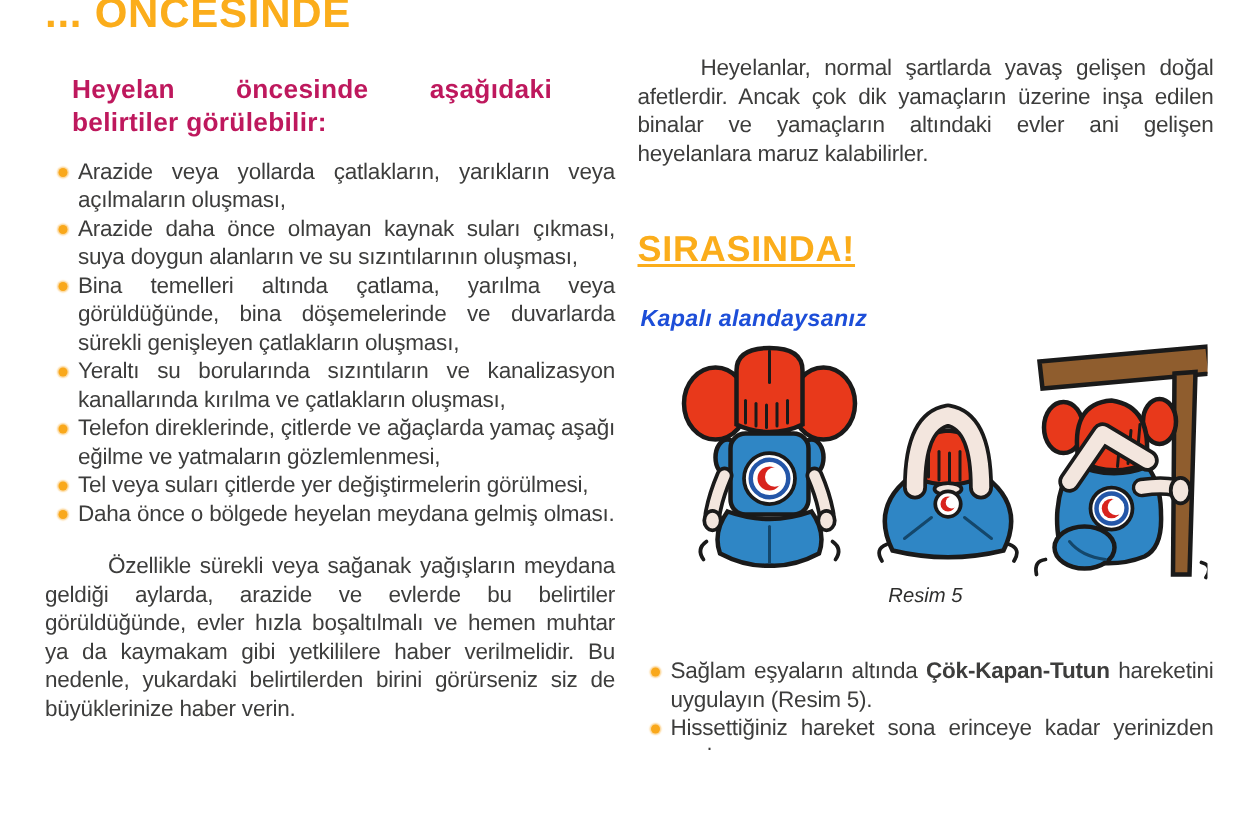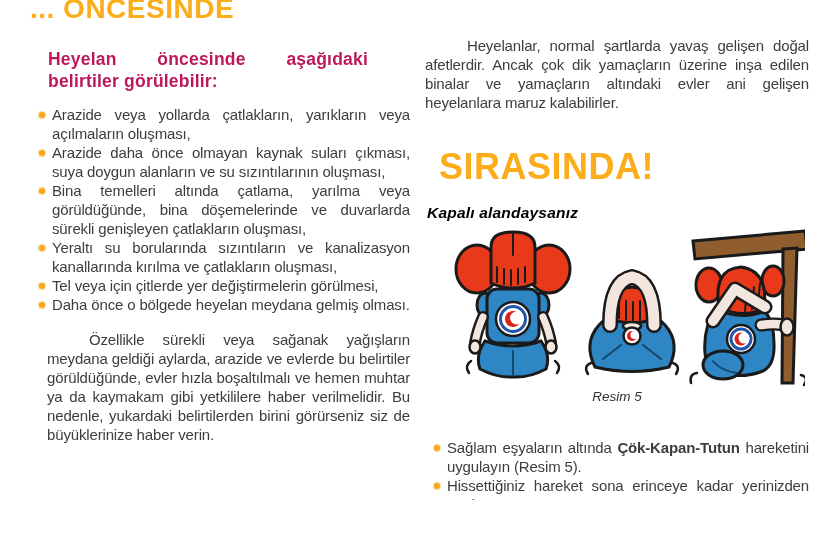--- a/index.html
+++ b/index.html
@@ -19,29 +19,29 @@
     margin:24px 0 0 18px;width:320px;font-size:17.5px;line-height:22px;
     font-weight:700;color:#be185d;text-align:justify;letter-spacing:.2px;
   }
   .body-text{font-size:15px;line-height:19px;letter-spacing:-0.15px;text-align:justify;}
   ul.bullets{list-style:none;margin:13px 0 0 6px;padding:0;}
   ul.bullets li{position:relative;padding-left:16px;margin:0;}
   .dot{
     position:absolute;left:3px;top:7px;width:6px;height:6px;border-radius:50%;
     background:#f9a81b;box-shadow:0 0 1px 1px #fcd79a;
   }
-  .closing{margin:16px 0 0 17px;text-indent:42px;}
+  .closing{margin:16px 0 0 0;text-indent:42px;}
   .intro{margin:36px 0 0 0;text-indent:42px;}
   .section-title{
-    margin:40px 0 0 14px;font-size:36px;line-height:30px;font-weight:700;
-    color:#fbad1b;letter-spacing:.5px;
+    margin:40px 0 0 0;font-size:24px;line-height:30px;font-weight:700;
+    color:#fbad1b;letter-spacing:.5px;text-decoration:underline;
   }
   .condition{
     margin:22px 0 0 2px;font-size:15.5px;line-height:17px;font-weight:700;
-    font-style:italic;color:#000000;letter-spacing:.2px;
+    font-style:italic;color:#1d4ed8;letter-spacing:.2px;
   }
   .figure-wrap{margin:4px 0 0 22px;width:358px;height:164px;}
   .caption{margin:0;text-align:center;font-size:13.5px;line-height:15px;color:#2e2e2d;font-style:italic;}
   #right-col ul.bullets{margin-top:34px;}
   .b{font-weight:700;}
 
   
   .hair{fill:#e8391b;stroke:#1a1a1a;stroke-width:3;}
   .cloth{fill:#2f86c5;stroke:#1a1a1a;stroke-width:3;}
   .skin{fill:#f3e6de;stroke:#1a1a1a;stroke-width:2.5;}
@@ -62,21 +62,22 @@
 <div id="page">
 
   <div id="left-col" class="col">
     <h1 class="big-title">... ÖNCESİNDE</h1>
     <p class="subtitle">Heyelan öncesinde aşağıdaki belirtiler görülebilir:</p>
     <ul class="bullets body-text">
       <li><span class="dot"></span><span>Arazide veya yollarda çatlakların, yarıkların veya açılmaların oluşması,</span></li>
       <li><span class="dot"></span><span>Arazide daha önce olmayan kaynak suları çıkması, suya doygun alanların ve su sızıntılarının oluşması,</span></li>
       <li><span class="dot"></span><span>Bina temelleri altında çatlama, yarılma veya görüldüğünde, bina döşemelerinde ve duvarlarda sürekli genişleyen çatlakların oluşması,</span></li>
       <li><span class="dot"></span><span>Yeraltı su borularında sızıntıların ve kanalizasyon kanallarında kırılma ve çatlakların oluşması,</span></li>
-      <li><span class="dot"></span><span>Tel veya için çitlerde yer değiştirmelerin görülmesi,</span></li>
+      <li><span class="dot"></span><span>Telefon direklerinde, çitlerde ve ağaçlarda yamaç aşağı eğilme ve yatmaların gözlemlenmesi,</span></li>
+      <li><span class="dot"></span><span>Tel veya suları çitlerde yer değiştirmelerin görülmesi,</span></li>
       <li><span class="dot"></span><span>Daha önce o bölgede heyelan meydana gelmiş olması.</span></li>
     </ul>
     <p class="closing body-text">Özellikle sürekli veya sağanak yağışların meydana geldiği aylarda, arazide ve evlerde bu belirtiler görüldüğünde, evler hızla boşaltılmalı ve hemen muhtar ya da kaymakam gibi yetkililere haber verilmelidir. Bu nedenle, yukardaki belirtilerden birini görürseniz siz de büyüklerinize haber verin.</p>
   </div>
 
   <div id="right-col" class="col">
     <p class="intro body-text">Heyelanlar, normal şartlarda yavaş gelişen doğal afetlerdir. Ancak çok dik yamaçların üzerine inşa edilen binalar ve yamaçların altındaki evler ani gelişen heyelanlara maruz kalabilirler.</p>
     <h2 class="section-title">SIRASINDA!</h2>
     <p class="condition">Kapalı alandaysanız</p>
 

